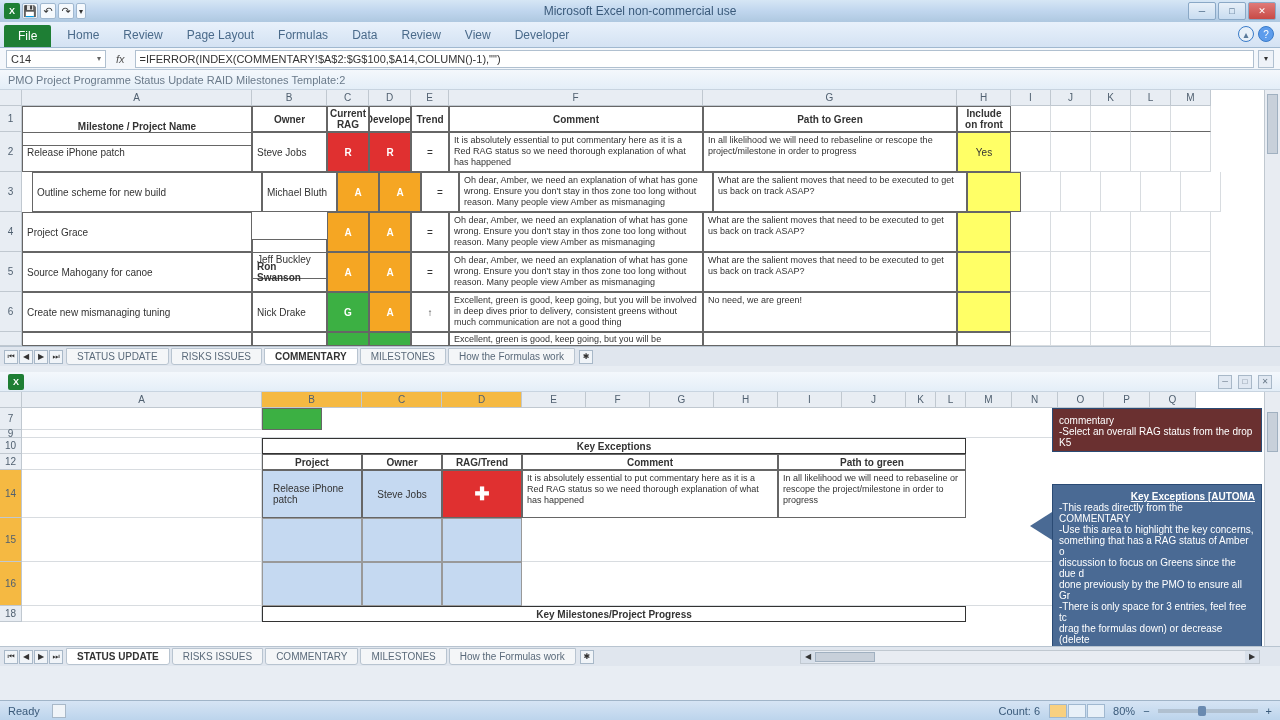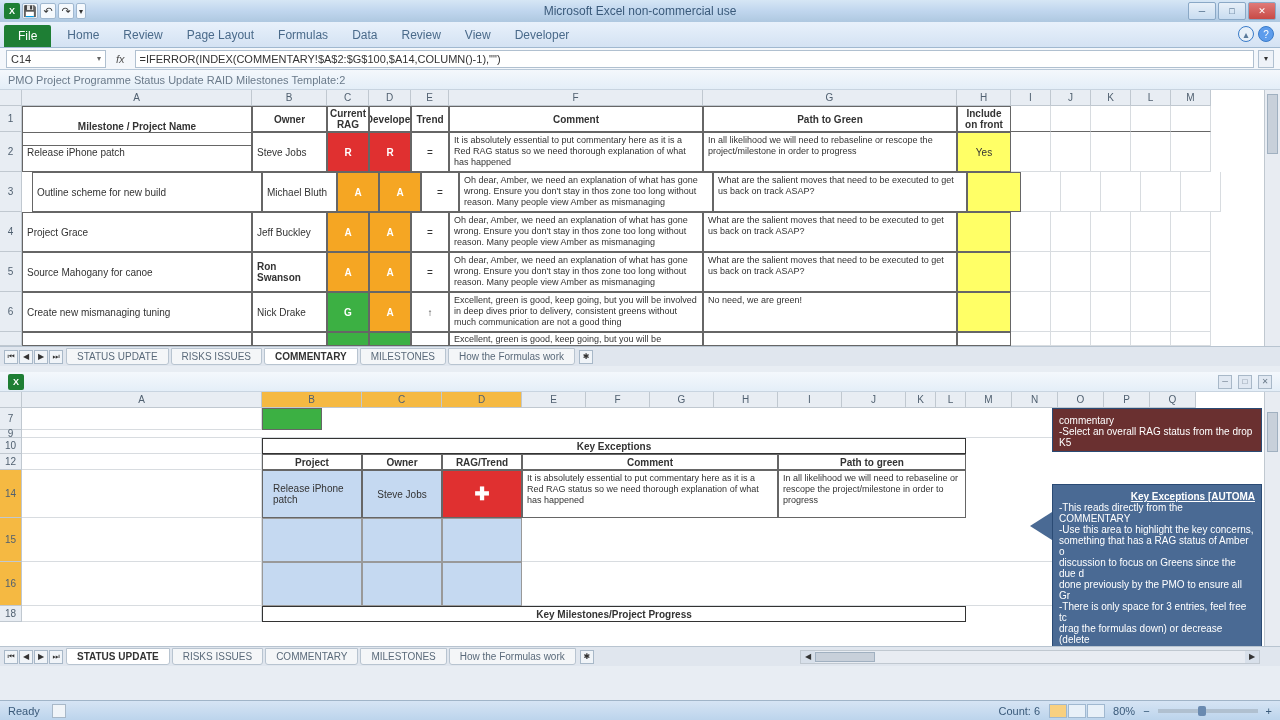--- a/index.html
+++ b/index.html
@@ -249,21 +249,21 @@
         <div class="cell yellow-cell" style="width: 54px; height: 40px; border: 1px solid rgb(102, 102, 102); justify-content: center;"></div>
         <div class="cell" style="width: 40px; height: 40px;"></div>
         <div class="cell" style="width: 40px; height: 40px;"></div>
         <div class="cell" style="width: 40px; height: 40px;"></div>
         <div class="cell" style="width: 40px; height: 40px;"></div>
         <div class="cell" style="width: 40px; height: 40px;"></div>
       </div>
       <div class="gridrow" style="height: 40px;">
         <div class="rowhdr" style="height: 40px;">4</div>
         <div class="cell" style="width: 230px; height: 40px; border: 1px solid rgb(102, 102, 102);">Project Grace</div>
-        <div class="cell" style="width: 75px; height: 40px; border: 1px solid rgb(102, 102, 102);">Jeff Buckley</div>
+        <div class="cell" style="width: 75px; height: 40px; border: 1px solid rgb(102, 102, 102); margin-top: 27px;">Jeff Buckley</div>
         <div class="cell rag rag-A" style="width: 42px; height: 40px; border: 1px solid rgb(102, 102, 102);">A</div>
         <div class="cell rag rag-A" style="width: 42px; height: 40px; border: 1px solid rgb(102, 102, 102);">A</div>
         <div class="cell trend" style="width: 38px; height: 40px; border: 1px solid rgb(102, 102, 102);">=</div>
         <div class="cell" style="width: 254px; height: 40px; border: 1px solid rgb(102, 102, 102); font-size: 9px; line-height: 11px; align-items: flex-start;">Oh dear, Amber, we need an explanation of what has gone wrong. Ensure you don't stay in thos zone too long without reason. Many people view Amber as mismanaging</div>
         <div class="cell" style="width: 254px; height: 40px; border: 1px solid rgb(102, 102, 102); font-size: 9px; line-height: 11px; align-items: flex-start;">What are the salient moves that need to be executed to get us back on track ASAP?</div>
         <div class="cell yellow-cell" style="width: 54px; height: 40px; border: 1px solid rgb(102, 102, 102); justify-content: center;"></div>
         <div class="cell" style="width: 40px; height: 40px;"></div>
         <div class="cell" style="width: 40px; height: 40px;"></div>
         <div class="cell" style="width: 40px; height: 40px;"></div>
         <div class="cell" style="width: 40px; height: 40px;"></div>

